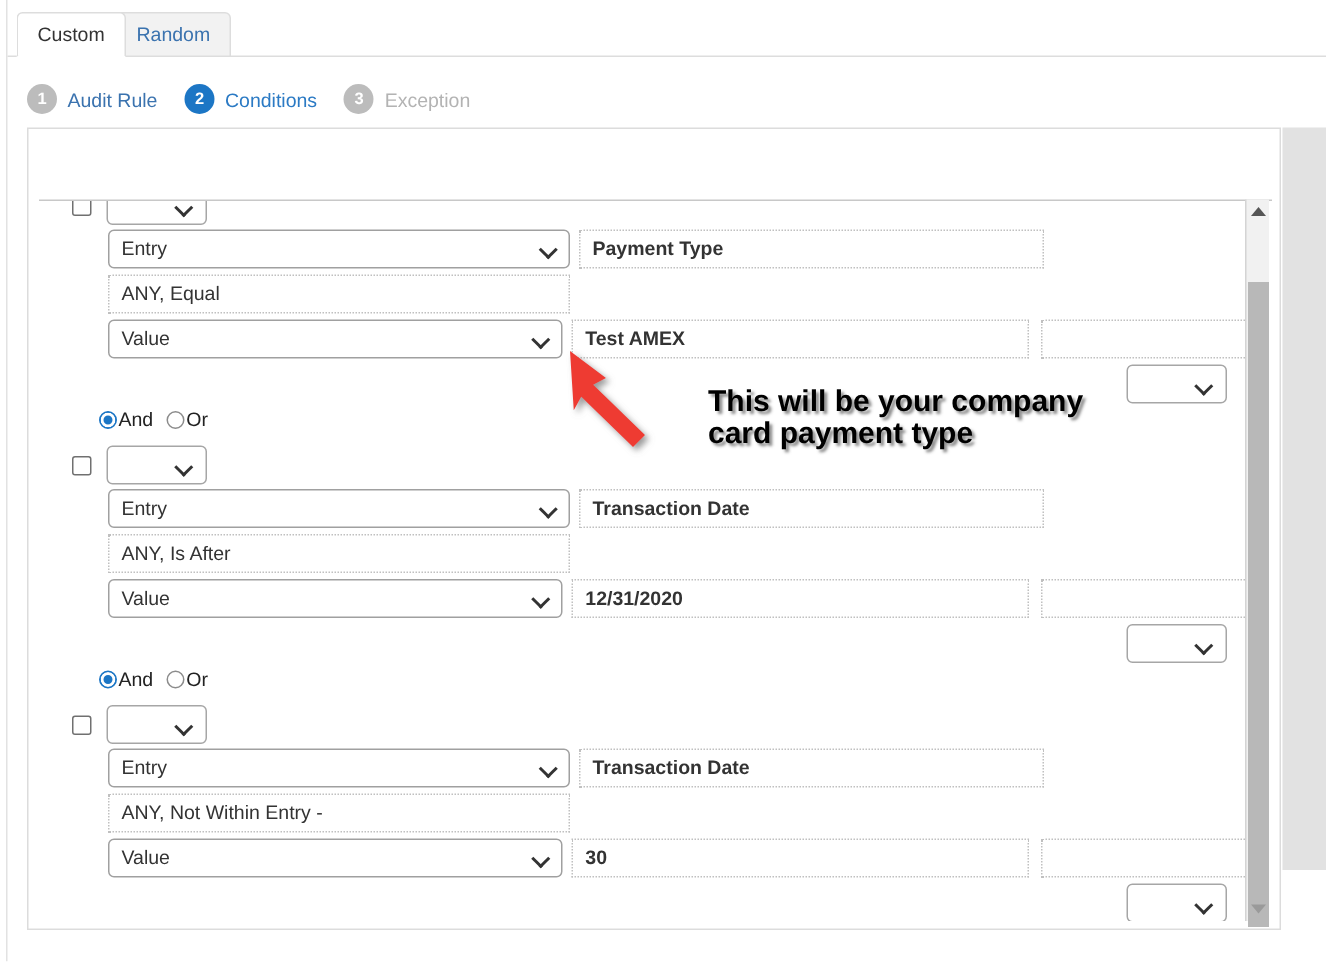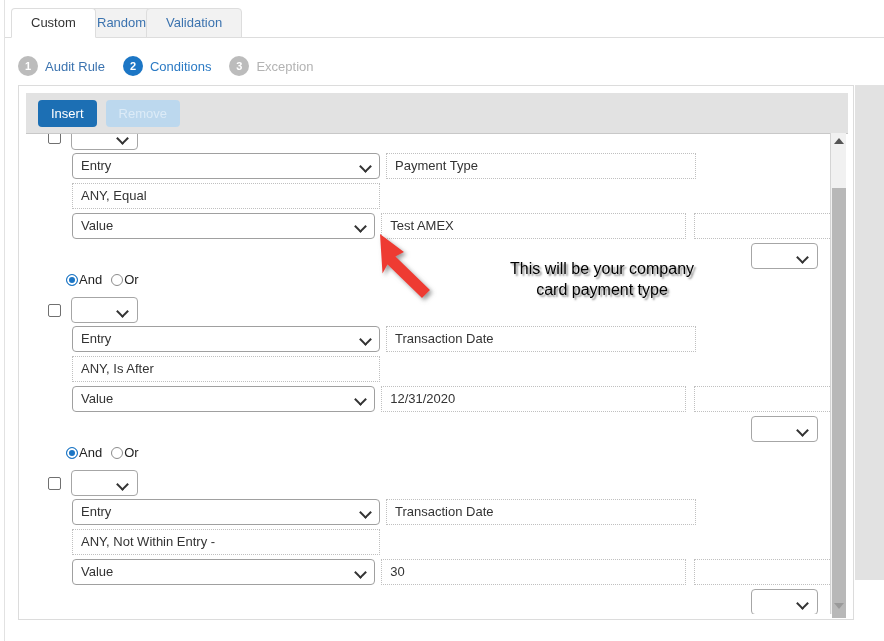--- a/index.html
+++ b/index.html
@@ -36,21 +36,21 @@
   .tab {
     position: absolute; top: 0;
     height: 30px;
     border: 1px solid #dddddd;
     border-top-left-radius: 4px;
     border-top-right-radius: 4px;
     background: #f2f2f2;
     color: #3b73af;
     font-size: 13px;
     line-height: 28px;
-    padding: 0 19px;
+    padding: 0 13px;
     white-space: nowrap;
     cursor: pointer;
   }
   .tab.active {
     background: #ffffff;
     color: #333333;
     border-bottom-color: #ffffff;
     z-index: 3;
   }
 
@@ -197,21 +197,21 @@
     height: 26px;
     border: 1px dotted #c0c0c0;
     background: #ffffff;
     font-size: 13px; color: #333333;
     line-height: 24px;
     padding: 0 8px;
     white-space: nowrap; overflow: hidden;
     cursor: text;
   }
   .txt-any { width: 308px; }
-  .txt-field { width: 310px; margin-left: 6px; }
+  .txt-field { width: 310px; margin-left: 6px; font-weight: bold; }
   .txt-extra { width: 140px; margin-left: 8px; }
 
   .tail-select {
     display: flex; justify-content: flex-end;
     padding-right: 14px;
     margin-top: 3px; margin-bottom: 3px;
   }
   .tail-select .mini-select { width: 67px; }
 
   
@@ -245,22 +245,22 @@
   .side-panel {
     position: absolute; left: 855px; top: 85px;
     width: 29px; height: 495px;
     background: #e2e2e2;
   }
 
   
   .annot-text {
     position: absolute; left: 472px; top: 258px;
     width: 260px;
-    text-align: center;
-    font-size: 16px; font-weight: normal;
+    text-align: left;
+    font-size: 20px; font-weight: bold;
     color: #000000;
     line-height: 21px;
     text-shadow: 2px 2px 2px rgba(120,120,120,0.85);
     pointer-events: none;
   }
   .annot-arrow {
     position: absolute; left: 372px; top: 230px;
     width: 90px; height: 90px;
     pointer-events: none;
   }
@@ -269,44 +269,39 @@
 <body>
 
 <div id="app">
 
   <div class="page-rule"></div>
 
   <div class="tabbar">
     <div class="tabbar-line"></div>
     <div class="tab active" style="left:6px;">Custom</div>
     <div class="tab" style="left:72px;">Random</div>
-    <div class="tab" style="left:141px;">Validation</div>
   </div>
 
   <div class="steps">
     <div class="step">
       <span class="step-num">1</span>
       <span class="step-label">Audit Rule</span>
     </div>
     <div class="step active">
       <span class="step-num">2</span>
       <span class="step-label">Conditions</span>
     </div>
     <div class="step disabled">
       <span class="step-num">3</span>
       <span class="step-label">Exception</span>
     </div>
   </div>
 
   <div class="panel">
 
-    <div class="toolbar">
-      <button class="btn btn-primary">Insert</button>
-      <button class="btn btn-disabled">Remove</button>
-    </div>
 
     <div class="viewport">
       <div class="scroll-content">
 
         <div class="cond-block">
           <div class="row-chk">
             <span class="chkbox"></span>
             <span class="mini-select"></span>
           </div>
           <div class="row">

